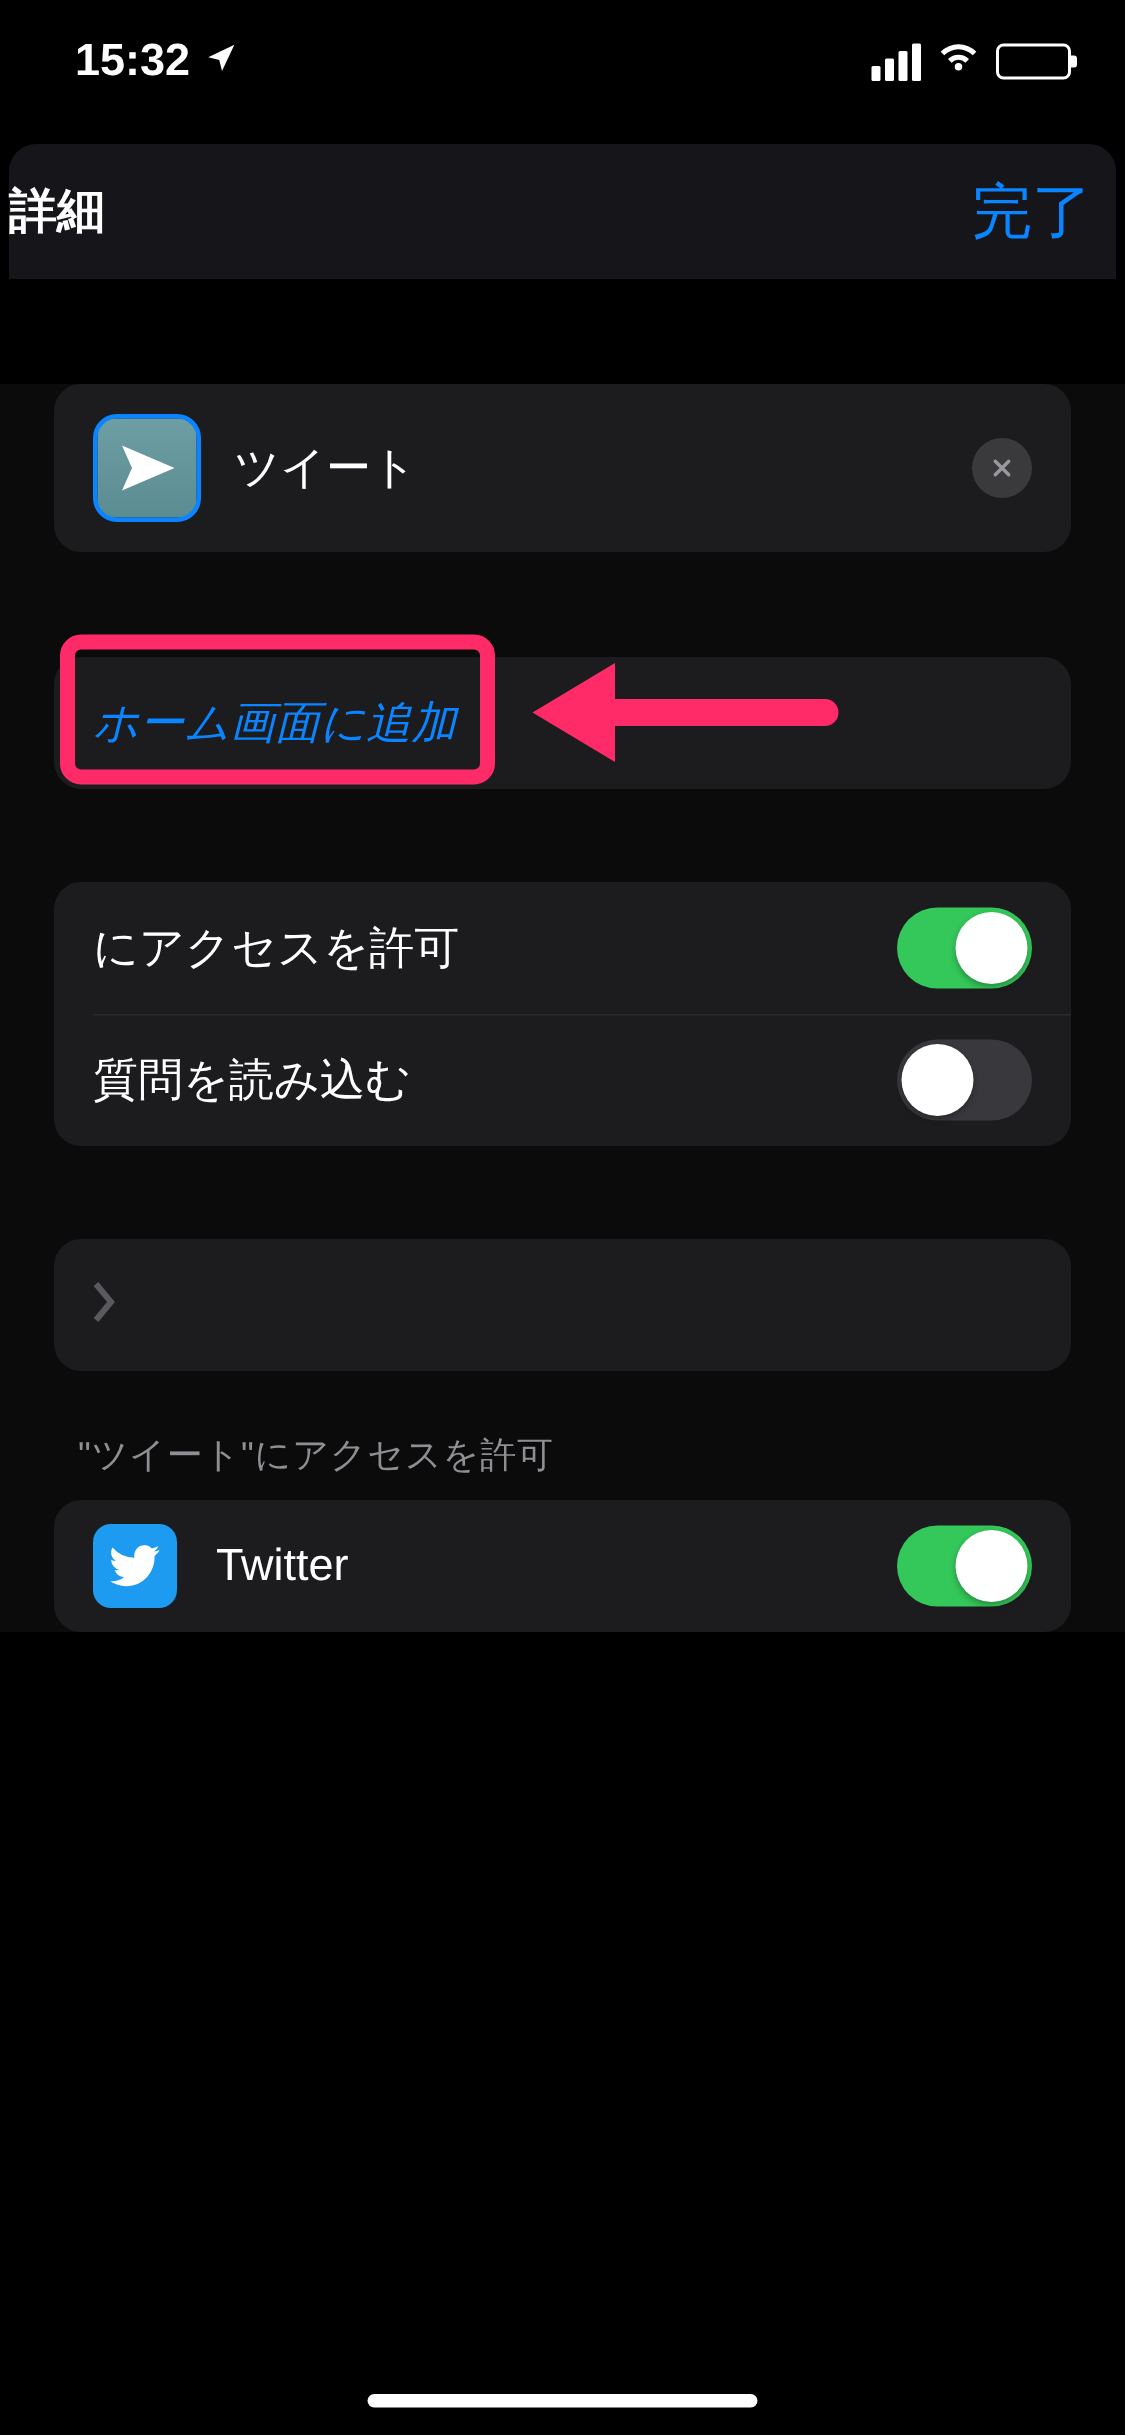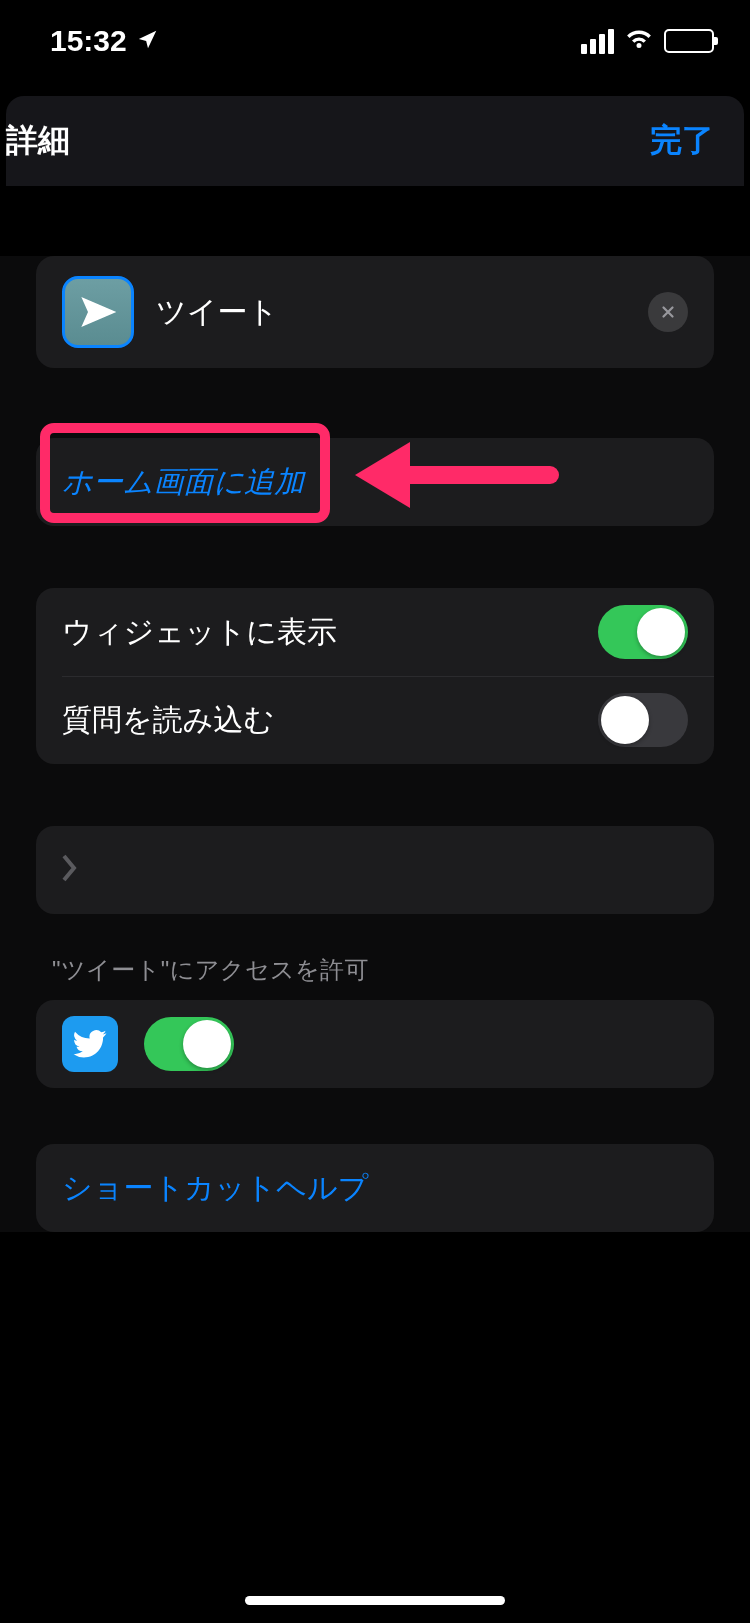--- a/index.html
+++ b/index.html
@@ -18,21 +18,21 @@
   .signal-bars span:nth-child(3){height:20px}
   .signal-bars span:nth-child(4){height:25px}
   .wifi-icon svg { width: 30px; height: 30px; fill: #fff; }
   .battery { width: 50px; height: 24px; border: 2px solid #fff; border-radius: 5px; position: relative; }
   .battery::after { content:""; position:absolute; right:-6px; top:6px; width:4px; height:8px; background:#fff; border-radius:0 2px 2px 0; }
   .battery-fill { height:100%; width:70%; background:#fff; border-radius:2px; }
 
   
   .navbar { position: relative; display:flex; align-items:center; justify-content:flex-start; height:90px; background:#16161a; border-radius: 18px 18px 0 0; margin: 24px 6px 0 6px; }
   .nav-title { font-size: 32px; font-weight: 700; }
-  .nav-done { position:absolute; right:30px; top:50%; transform:translateY(-50%); color:#0a84ff; font-size:32px; font-weight:700; }
+  .nav-done { position:absolute; right:16px; top:50%; transform:translateY(-50%); color:#0a84ff; font-size:40px; font-weight:400; }
 
   
   .content { padding: 0 6px; background:#0b0b0c; }
   .group { margin: 0 30px; }
   .cell-group { background:#1c1c1e; border-radius: 18px; overflow:hidden; }
   .cell { display:flex; align-items:center; min-height:88px; padding: 0 26px; position:relative; }
   .cell + .cell::before { content:""; position:absolute; top:0; left:26px; right:0; height:1px; background:#2b2b2e; }
   .cell-label { font-size: 30px; color:#fff; flex:1; }
   .cell-link { color:#0a84ff; font-size:30px; }
   .section-header { color:#8e8e93; font-size:24px; margin: 40px 36px 14px 46px; letter-spacing:0.5px; }
@@ -130,21 +130,21 @@
       <div class="cell-group">
         <div class="cell">
           <div class="cell-link">ホーム画面に追加</div>
         </div>
       </div>
     </div>
 
     <div class="group gap-top-md">
       <div class="cell-group">
         <div class="cell">
-          <div class="cell-label">ウィジェットに表示</div>
+          <div class="cell-label">にアクセスを許可</div>
           <div class="toggle on">
               <div class="knob"></div>
             </div>
         </div>
         <div class="cell">
           <div class="cell-label">質問を読み込む</div>
           <div class="toggle off">
               <div class="knob"></div>
             </div>
         </div>
@@ -165,34 +165,28 @@
 
     <div class="section-header">"ツイート"にアクセスを許可</div>
     <div class="group">
       <div class="cell-group">
         <div class="cell">
           <div class="app-icon">
             <svg viewBox="0 0 24 24">
                 <path d="M23 4.9a9 9 0 01-2.6.7 4.5 4.5 0 002-2.5 9 9 0 01-2.9 1.1 4.5 4.5 0 00-7.7 4.1A12.8 12.8 0 012 3.8a4.5 4.5 0 001.4 6 4.5 4.5 0 01-2-.6v.1a4.5 4.5 0 003.6 4.4 4.5 4.5 0 01-2 .1 4.5 4.5 0 004.2 3.1A9 9 0 011 18.8 12.8 12.8 0 007.9 21c8.3 0 12.8-6.9 12.8-12.8v-.6A9.1 9.1 0 0023 4.9z"></path>
               </svg>
           </div>
+          <div class="cell-label">Twitter</div>
           <div class="toggle on">
               <div class="knob"></div>
             </div>
         </div>
       </div>
     </div>
 
-    <div class="group gap-top-sm">
-      <div class="cell-group">
-        <div class="cell">
-          <div class="cell-link">ショートカットヘルプ</div>
-        </div>
-      </div>
-    </div>
 
   </div>
 
   <div class="highlight-box" style="left:40px; top:423px; width:290px; height:100px;"></div>
   <div class="arrow-annot" style="left:340px; top:430px;">
     <svg viewBox="0 0 220 90">
       <path d="M210 45 L40 45" stroke="#ff2a68" stroke-width="18" fill="none" stroke-linecap="round"></path>
       <path d="M70 12 L15 45 L70 78 Z" fill="#ff2a68"></path>
     </svg>
   </div>

